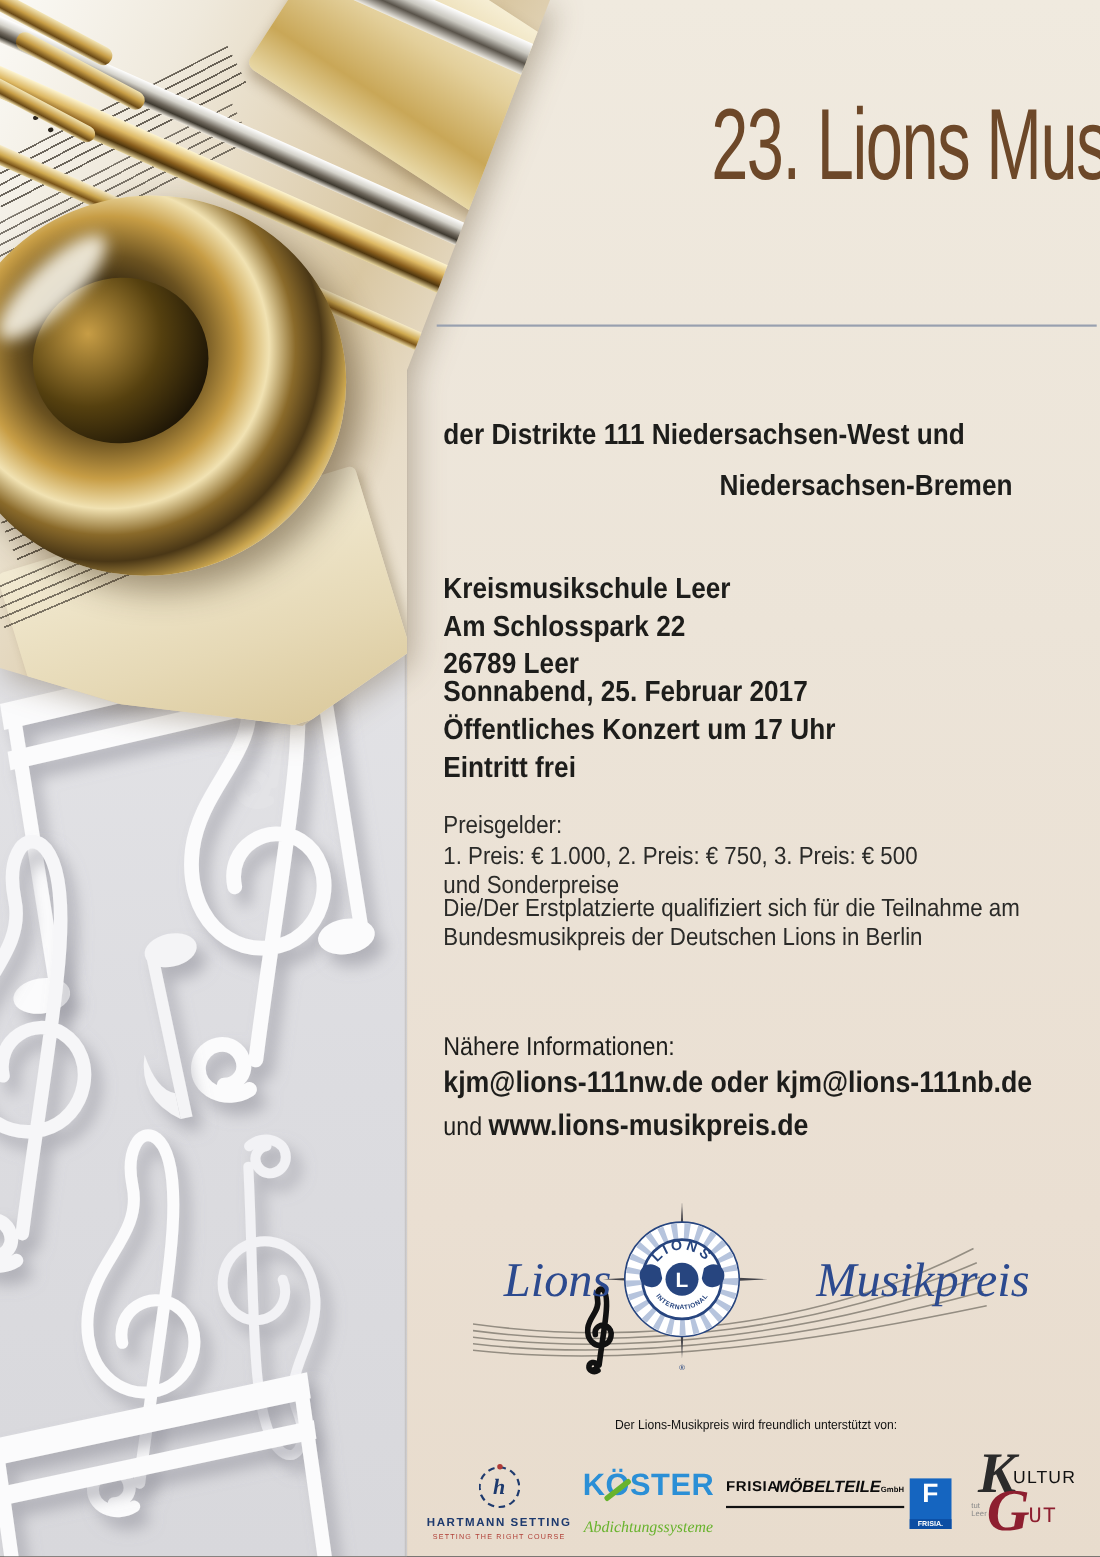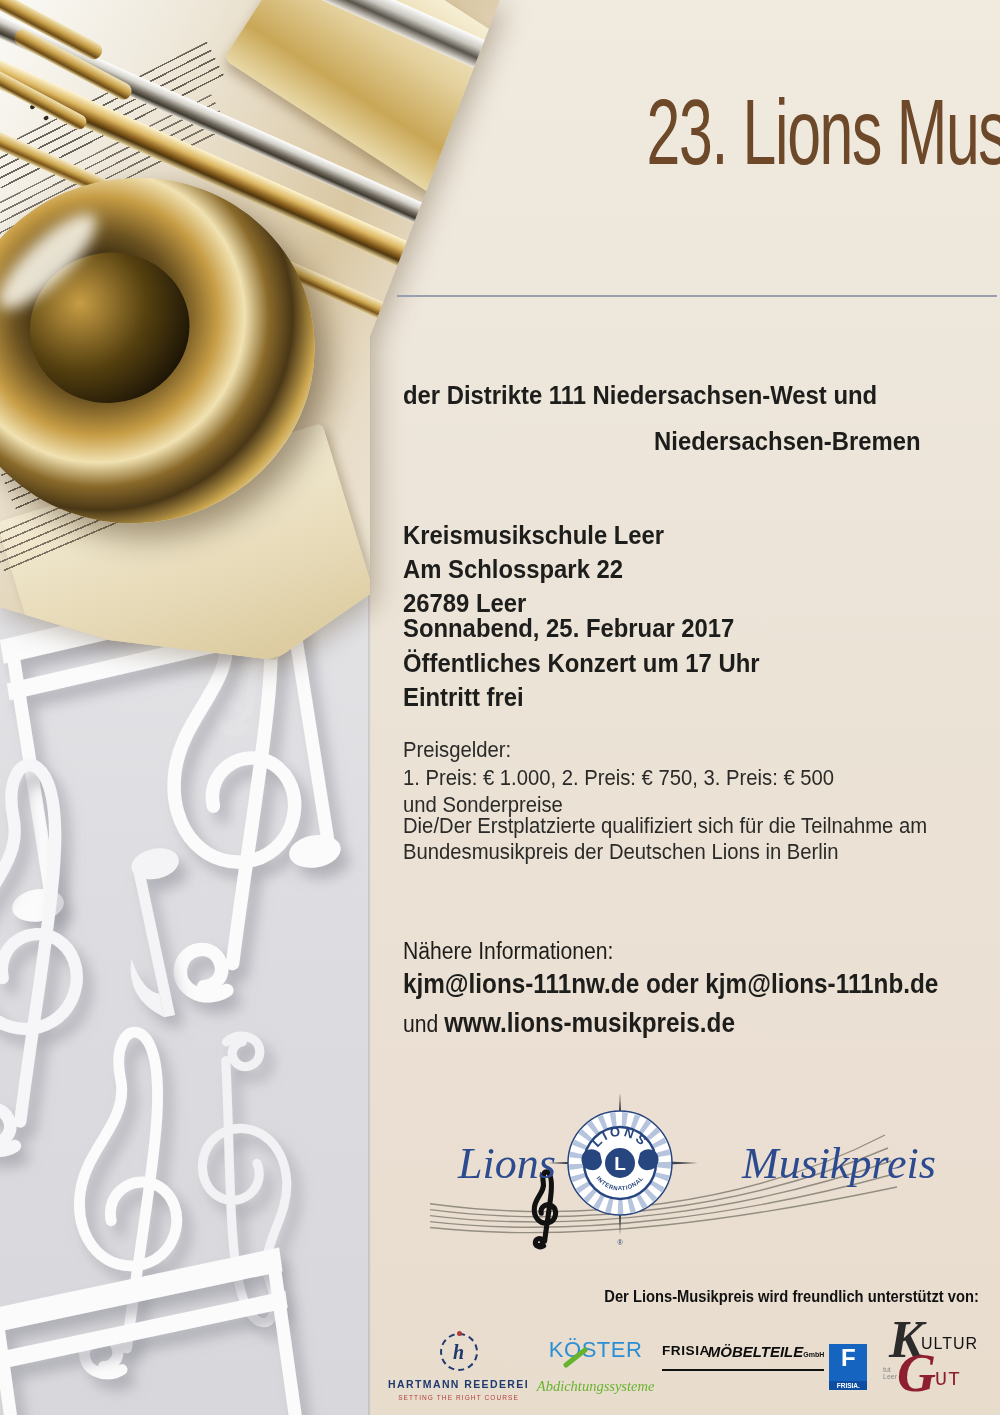--- a/index.html
+++ b/index.html
@@ -61,30 +61,30 @@
   .event{top:611px;line-height:34.5px;}
   .prizes{top:736px;font-size:22.5px;line-height:27.5px;color:#2a2a28;}
   .qual{top:813px;font-size:22.5px;line-height:26px;color:#2a2a28;}
   .info{top:938px;font-size:23.5px;}
   .emails{top:969px;font-size:27px;font-weight:bold;}
   .website{top:1008px;font-size:23.5px;}
   .website b{font-size:27px;}
   
   .logo-svg{position:absolute;left:430px;top:1085px;}
   
-  .sp-head{position:absolute;left:380px;top:1288px;width:615px;text-align:right;font-size:16px;font-weight:bold;color:#111;}
+  .sp-head{position:absolute;left:380px;top:1288px;width:615px;text-align:center;font-size:12px;font-weight:normal;color:#111;}
   .sp-head span{display:inline-block;transform:scaleX(.92);}
   .sponsors{position:absolute;left:388px;top:1322px;width:602px;height:90px;display:flex;align-items:center;justify-content:space-between;}
   .sp{display:flex;flex-direction:column;align-items:center;}
   .hart-circle{width:34px;height:34px;border:2px dashed #1e3a6e;border-radius:50%;display:flex;align-items:center;justify-content:center;position:relative;margin-bottom:7px;}
   .hart-circle::before{content:"";position:absolute;top:-4px;left:15px;width:5px;height:5px;border-radius:50%;background:#b03a36;}
   .hart-h{font-family:"Liberation Serif",serif;font-style:italic;font-weight:bold;font-size:20px;color:#1e3a6e;}
   .hart-name{font-size:10.5px;font-weight:bold;letter-spacing:1.4px;color:#1e3a6e;white-space:nowrap;}
   .hart-tag{font-size:6.5px;letter-spacing:1.1px;color:#b04038;margin-top:4px;white-space:nowrap;}
-  .koe-name{font-size:22px;font-weight:normal;letter-spacing:.5px;color:#2b8fd6;line-height:1;}
+  .koe-name{font-size:28px;font-weight:bold;letter-spacing:.5px;color:#2b8fd6;line-height:1;}
   .koe-o{position:relative;display:inline-block;}
   .koe-o::after{content:"";position:absolute;left:-3px;top:16px;width:29px;height:5px;background:#68b32d;transform:rotate(-38deg);border-radius:2px;}
   .koe-tag{font-family:"Liberation Serif",serif;font-style:italic;font-size:14.5px;color:#68b32d;margin-top:17px;}
   .frisia{flex-direction:row;align-items:flex-start;gap:5px;}
   .fr-text{display:flex;border-bottom:2px solid #111;padding-bottom:8px;}
   .fr-l1{font-size:13px;font-weight:bold;letter-spacing:.5px;color:#0c0c0c;line-height:1;transform:scaleX(1.05);transform-origin:0 0;}
   .fr-l2{font-size:15px;font-weight:bold;font-style:italic;color:#0c0c0c;line-height:1.1;white-space:nowrap;}
   .fr-l2 i{font-style:normal;font-size:7px;}
   .fr-badge{width:38px;height:44px;background:#1565c0;display:flex;flex-direction:column;align-items:center;justify-content:space-between;padding:2px 0 0;}
   .fr-f{color:#fff;font-weight:bold;font-size:24px;line-height:1;font-family:"Liberation Sans",sans-serif;}
@@ -252,21 +252,21 @@
   </svg>
 
   <div class="sp-head">
     <span>Der Lions-Musikpreis wird freundlich unterstützt von:</span>
   </div>
   <div class="sponsors">
     <div class="sp">
       <div class="hart-circle">
         <span class="hart-h">h</span>
       </div>
-      <span class="hart-name">HARTMANN REEDEREI</span>
+      <span class="hart-name">HARTMANN SETTING</span>
       <span class="hart-tag">SETTING THE RIGHT COURSE</span>
     </div>
     <div class="sp">
       <span class="koe-name"><span>K</span><span class="koe-o">Ö</span><span>STER</span></span>
       <span class="koe-tag">Abdichtungssysteme</span>
     </div>
     <div class="sp frisia">
       <div class="fr-text">
         <span class="fr-l1">FRISIA</span>
         <span class="fr-l2"><span>MÖBELTEILE</span><i>GmbH</i></span>

